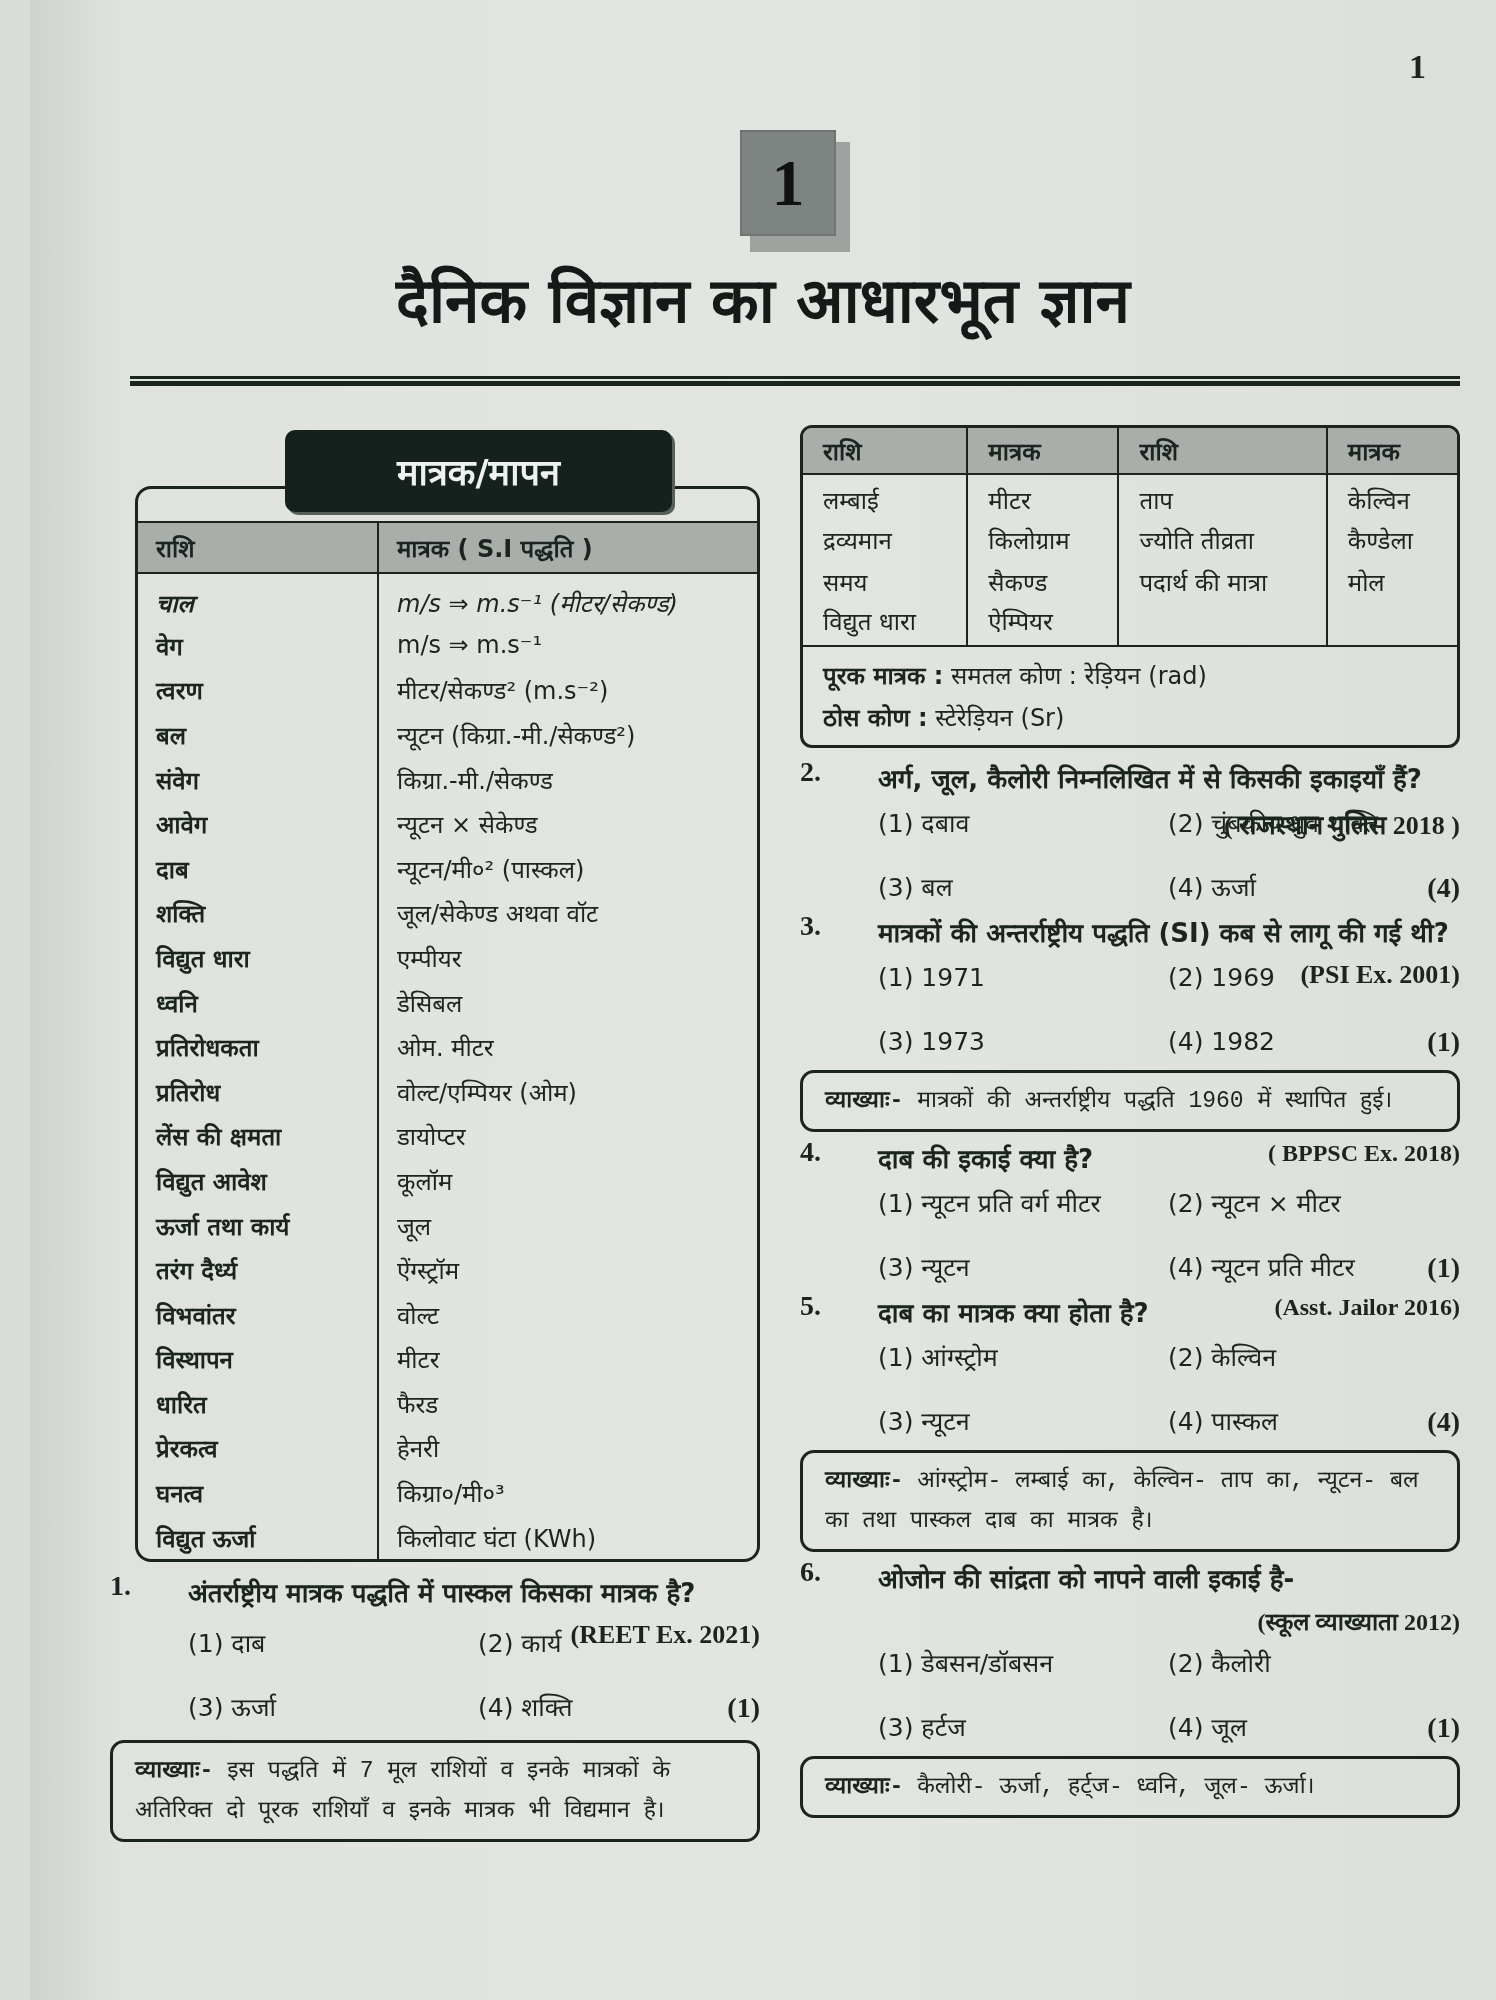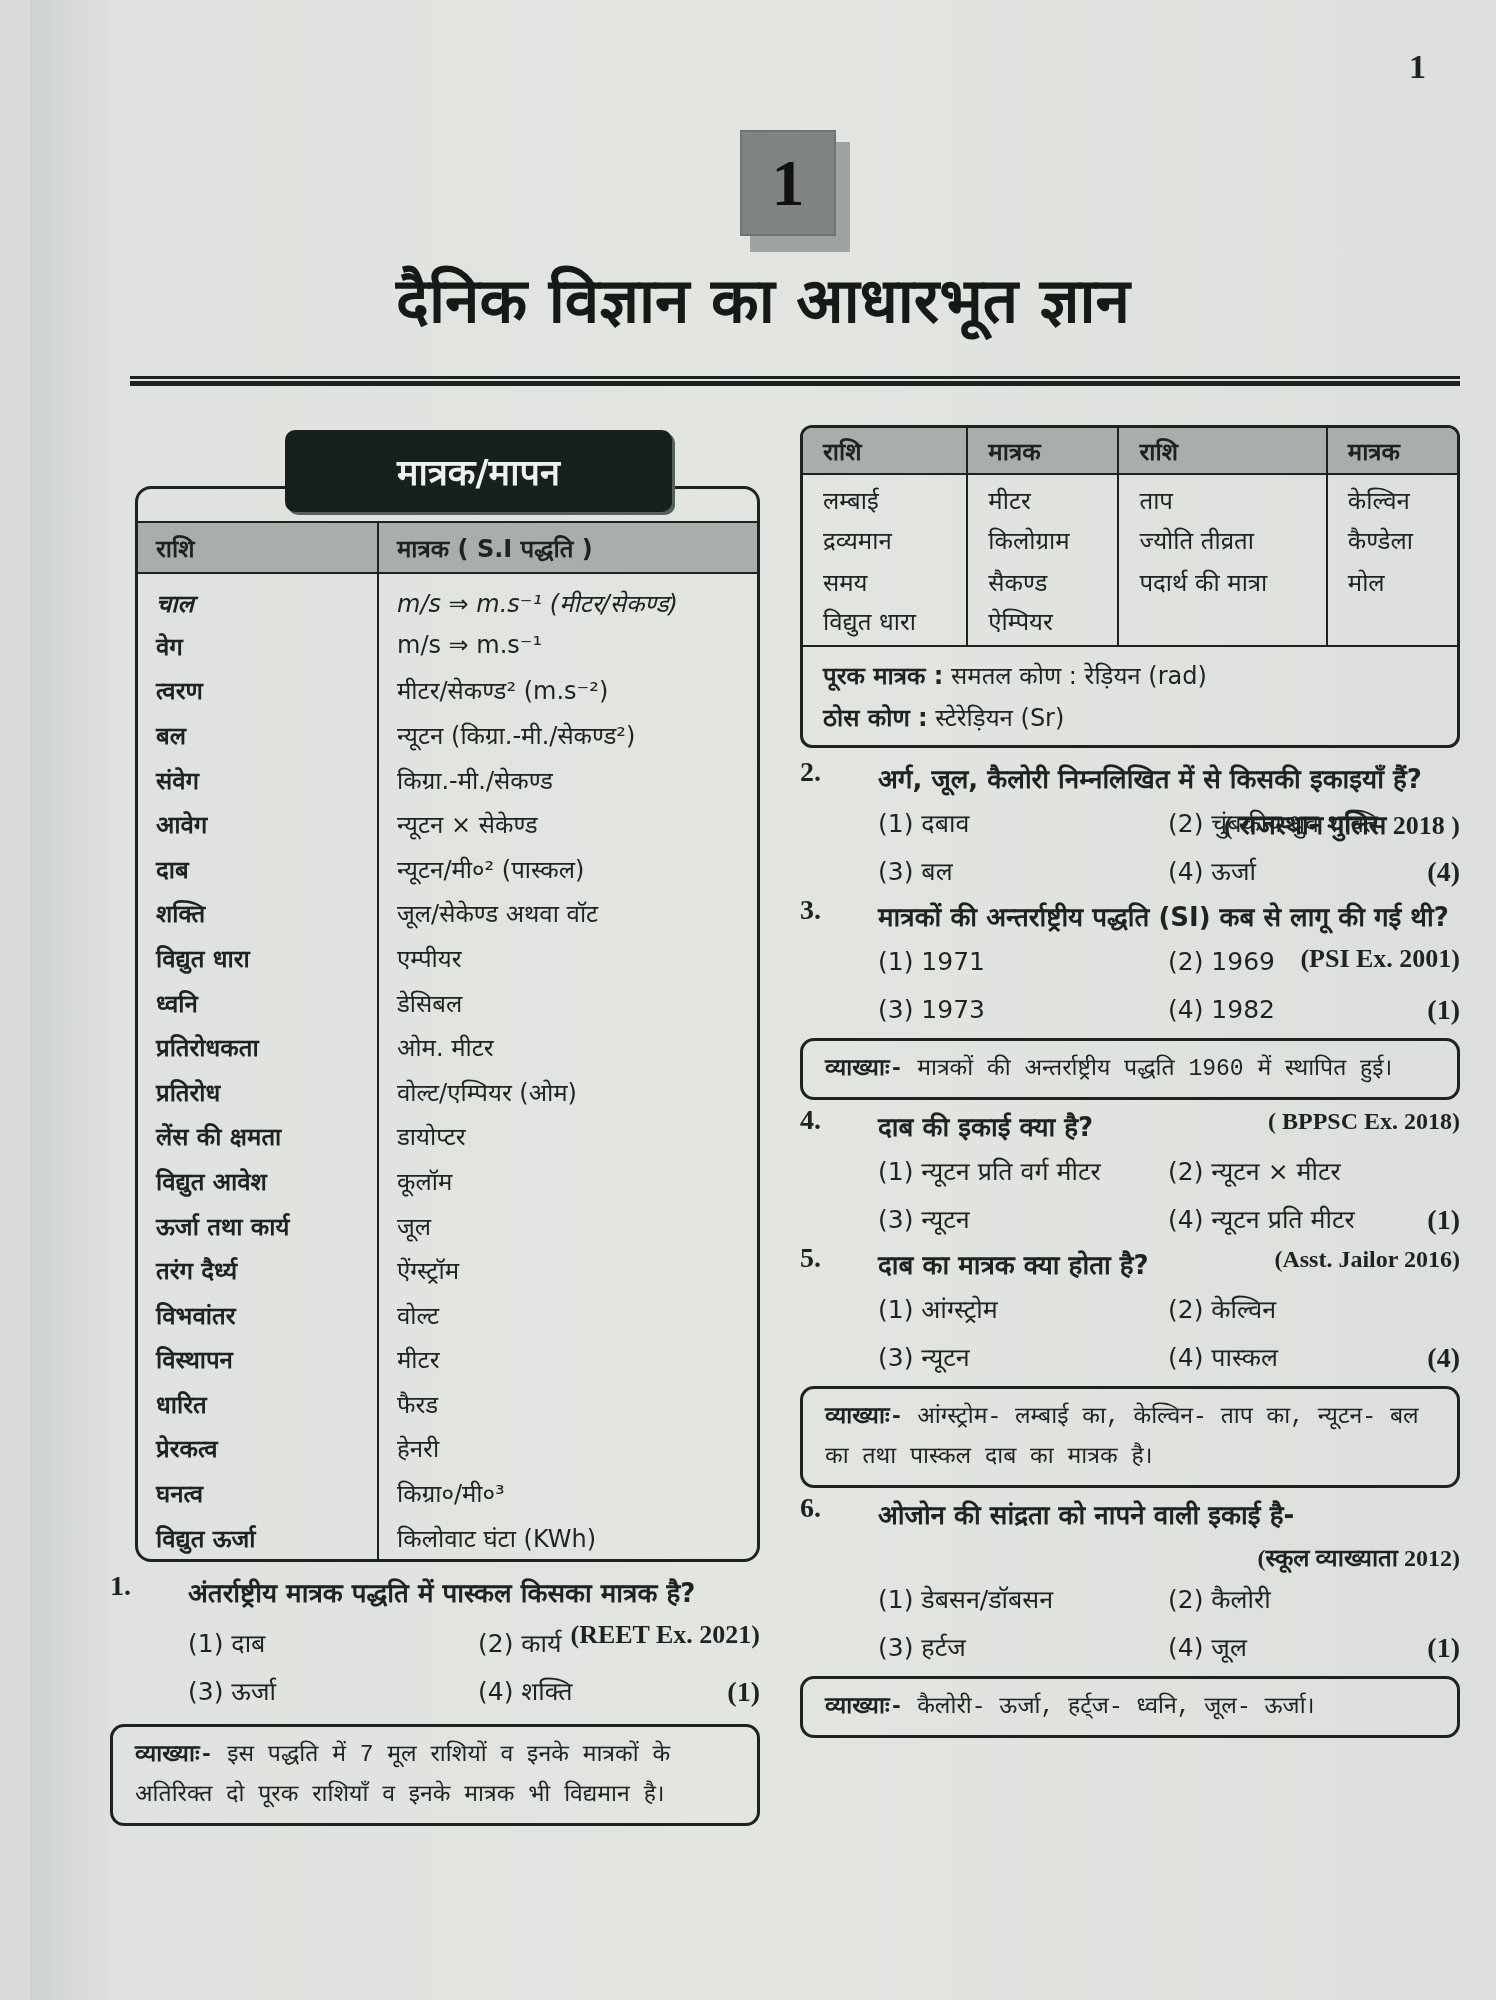--- a/index.html
+++ b/index.html
@@ -81,21 +81,21 @@
   .base-table tr.last td { padding-bottom: 8px; }
   .base-table .supp { border-top: 2px solid #1c2420; padding: 8px 20px 6px; font-size: 24px; line-height: 42px; }
   .base-table .supp b { font-weight: bold; }
 
   .question { font-family: "DejaVu Sans", sans-serif; font-size: 26px; position: relative; }
   .q-row { display: flex; }
   .q-num { width: 78px; font-weight: bold; font-family: "Liberation Serif", serif; font-size: 28px; }
   .q-text { flex: 1; font-weight: bold; line-height: 46px; }
   .q-source { text-align: right; font-weight: bold; font-family: "Liberation Serif", serif; font-size: 26px; }
   .q-source.inline { position: absolute; right: 0; }
-  .options { display: grid; grid-template-columns: 290px 1fr 60px; margin-left: 78px; row-gap: 4px; }
+  .options { display: grid; grid-template-columns: 290px 1fr 60px; margin-left: 78px; row-gap: 20px; }
   .opt { font-size: 25px; line-height: 44px; white-space: nowrap; }
   .answer { text-align: right; font-family: "Liberation Serif", serif; font-weight: bold; font-size: 28px; line-height: 44px; align-self: end; }
   .explain {
     border: 3px solid #1c2420; border-radius: 14px; padding: 8px 22px;
     font-family: Liberation Mono, monospace; font-size: 23px; line-height: 40px; margin-top: 6px;
   }
   .explain b { font-weight: bold; }
 </style>
 </head>
 <body>

